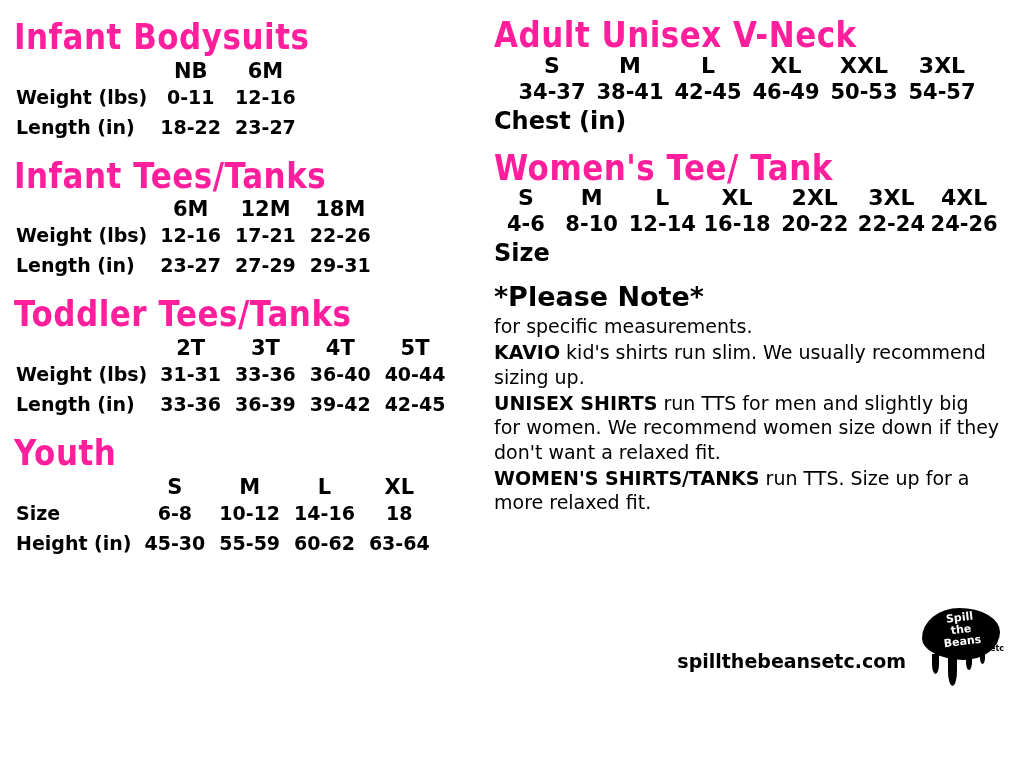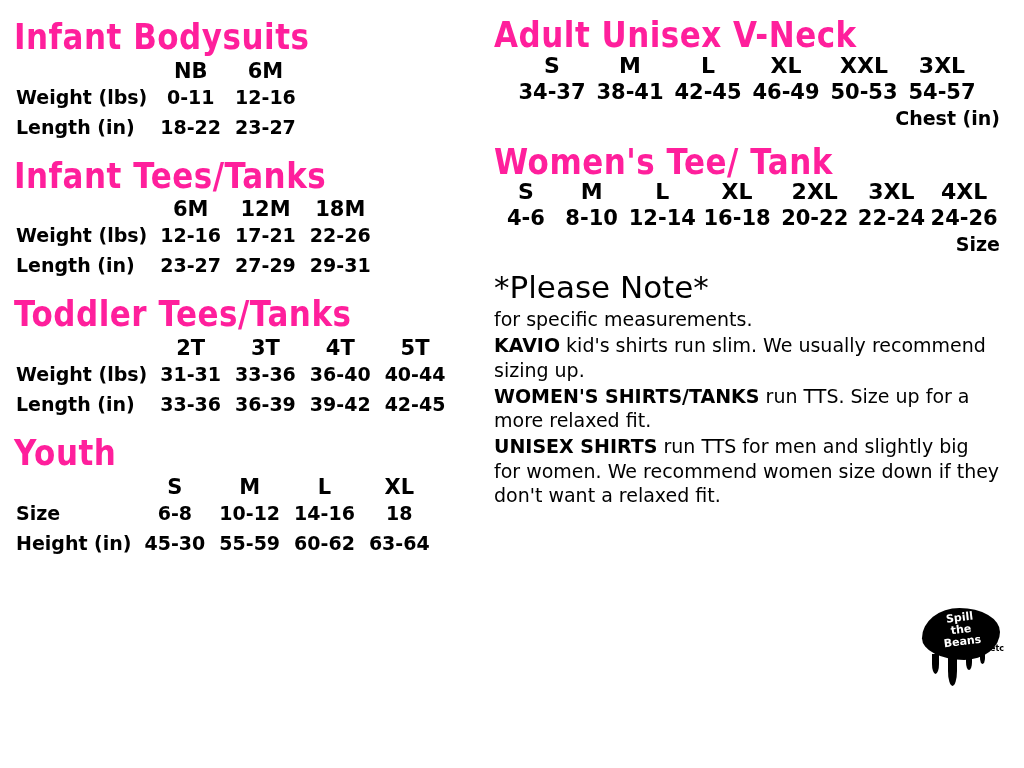--- a/index.html
+++ b/index.html
@@ -81,28 +81,28 @@
     justify-content: center;
     gap: 0px;
     font-weight: bold;
     font-size: 21px;
     margin-top: 2px;
   }
   .rt-col {
     text-align: center;
   }
   .caption {
-    text-align: right;
-    font-weight: bold;
-    font-size: 19px;
+    text-align: left;
+    font-weight: bold;
+    font-size: 24px;
     margin-top: 3px;
   }
   .note-title {
-    font-weight: normal;
-    font-size: 31px;
+    font-weight: bold;
+    font-size: 27px;
     margin: 8px 0 2px 0;
   }
   .note-body {
     font-size: 19px;
     line-height: 1.30;
     max-width: 520px;
   }
   .note-body p {
     margin: 0 0 1px 0;
   }
@@ -322,25 +322,26 @@
         <div class="rt-col" style="width:72px">24-26</div>
       </div>
       <div class="caption">Size</div>
     </div>
 
     <div class="note">
       <div class="note-title">*Please Note*</div>
       <div class="note-body">
         <p>for specific measurements.</p>
         <p><b>KAVIO</b><span> kid's shirts run slim. We usually recommend sizing up.</span></p>
+        <p><b>UNISEX SHIRTS</b><span> run TTS for men and slightly big for women. We recommend women size down if they don't want a relaxed fit.</span></p>
         <p><b>WOMEN'S SHIRTS/TANKS</b><span> run TTS. Size up for a more relaxed fit.</span></p>
-        <p><b>UNISEX SHIRTS</b><span> run TTS for men and slightly big for women. We recommend women size down if they don't want a relaxed fit.</span></p>
-      </div>
-    </div>
-
+      </div>
+    </div>
+
+    <div class="site">spillthebeansetc.com</div>
 
     <div class="logo">
       <div class="logo-blob"></div>
       <div class="drip d1"></div>
       <div class="drip d2"></div>
       <div class="drip d3"></div>
       <div class="drip d4"></div>
       <div class="logo-text">
         <div>Spill</div>
         <div>the</div>

